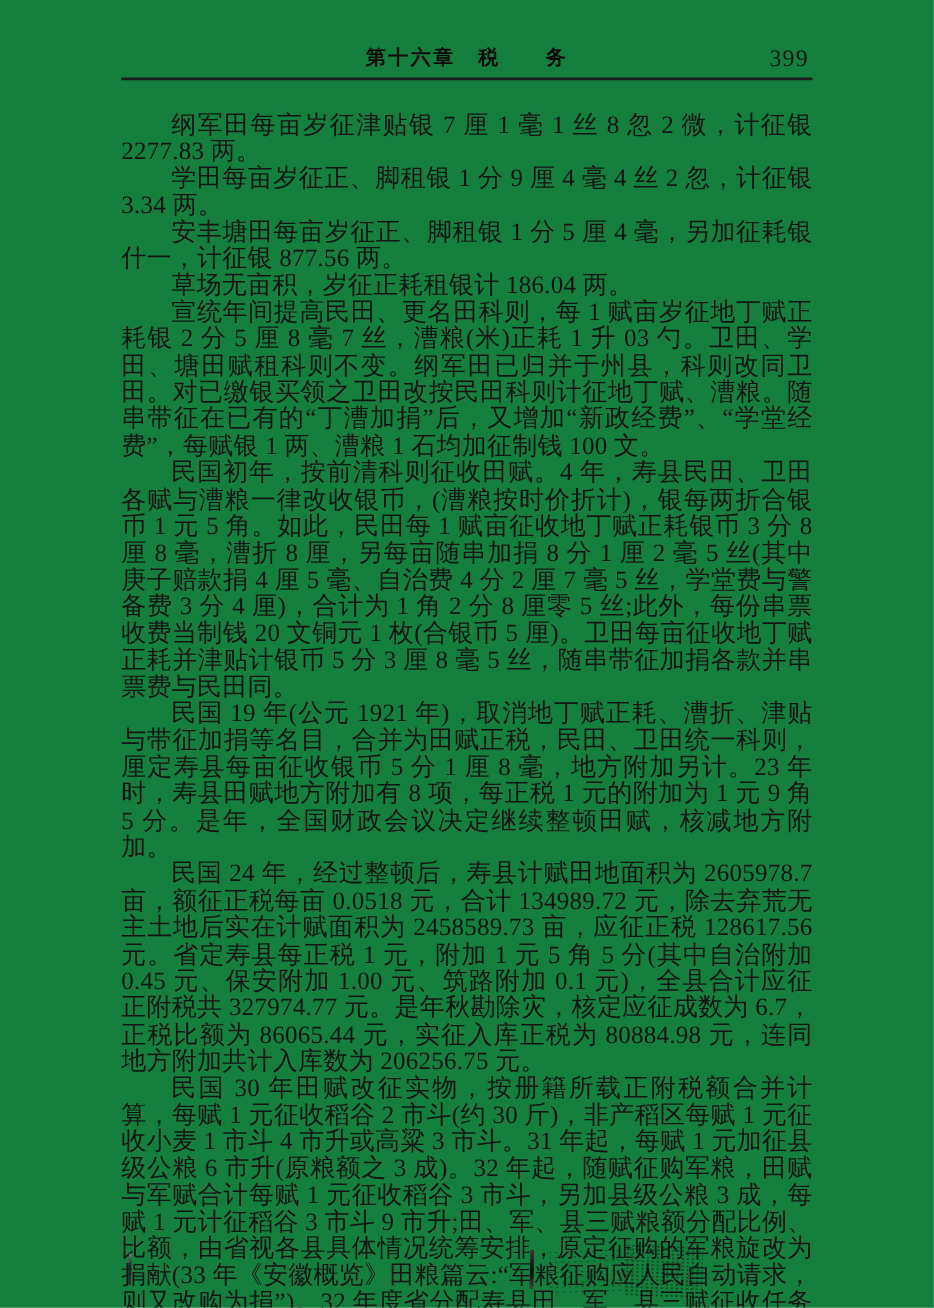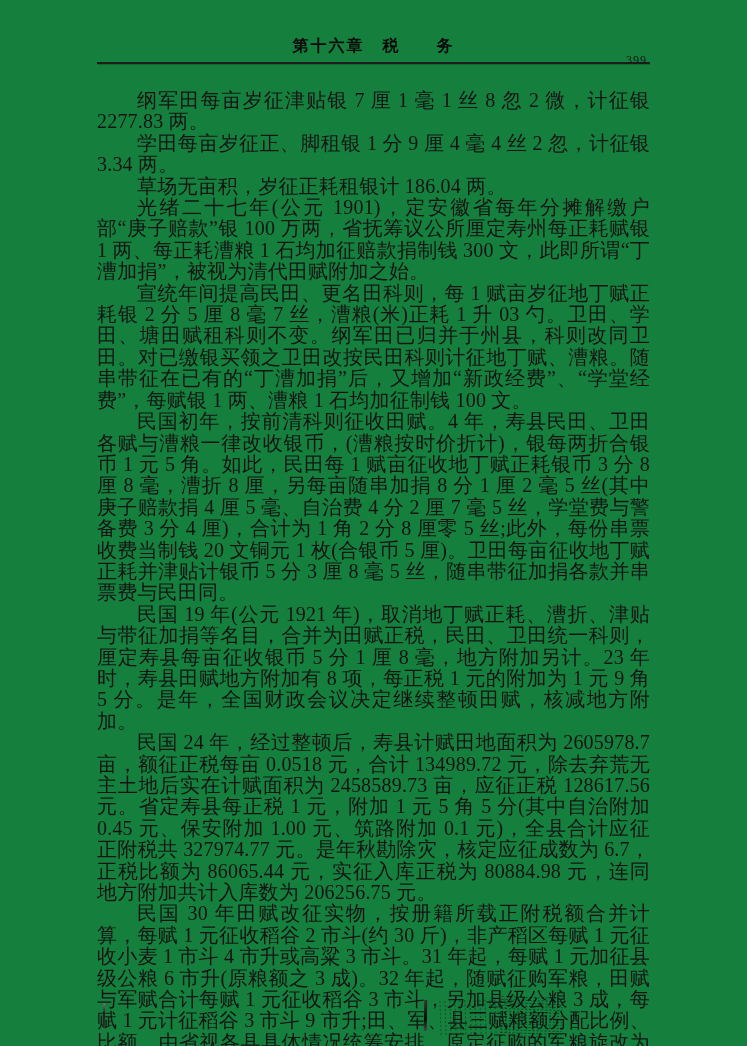--- a/index.html
+++ b/index.html
@@ -25,22 +25,22 @@
     display: block;
     text-align: center;
     font-weight: bold;
     font-size: 16px;
     letter-spacing: 2px;
     color: #0a0a0a;
     white-space: pre;
   }
   .page-number {
     position: absolute;
-    right: 3px; top: 17px;
-    font-size: 12px;
+    right: 3px; top: 1px;
+    font-size: 19px;
     letter-spacing: 1px;
   }
   .rule {
     height: 2px;
     background: #1e1e1e;
     margin-top: 4px;
     box-shadow: 0 1px 0 rgba(0,0,0,0.18);
   }
   .body-text {
     margin-top: 26px;
@@ -92,22 +92,22 @@
 
     <div class="header">
       <span class="chapter-title">第十六章　税　　务</span>
       <span class="page-number">399</span>
     </div>
     <div class="rule"></div>
 
     <div class="body-text">
       <p>纲军田每亩岁征津贴银 7 厘 1 毫 1 丝 8 忽 2 微，计征银 2277.83 两。</p>
       <p>学田每亩岁征正、脚租银 1 分 9 厘 4 毫 4 丝 2 忽，计征银 3.34 两。</p>
+      <p>安丰塘田每亩岁征正、脚租银 1 分 5 厘 4 毫，另加征耗银什一，计征银 877.56 两。</p>
       <p>草场无亩积，岁征正耗租银计 186.04 两。</p>
-      <p>光绪二十七年(公元 1901)，定安徽省每年分摊解缴户部“庚子赔款”银 100 万两，省抚筹议公所厘定寿州每正耗赋银 1 两、每正耗漕粮 1 石均加征赔款捐制钱 300 文，此即所谓“丁漕加捐”，被视为清代田赋附加之始。</p>
       <p>宣统年间提高民田、更名田科则，每 1 赋亩岁征地丁赋正耗银 2 分 5 厘 8 毫 7 丝，漕粮(米)正耗 1 升 03 勺。卫田、学田、塘田赋租科则不变。纲军田已归并于州县，科则改同卫田。对已缴银买领之卫田改按民田科则计征地丁赋、漕粮。随串带征在已有的“丁漕加捐”后，又增加“新政经费”、“学堂经费”，每赋银 1 两、漕粮 1 石均加征制钱 100 文。</p>
       <p>民国初年，按前清科则征收田赋。4 年，寿县民田、卫田各赋与漕粮一律改收银币，(漕粮按时价折计)，银每两折合银币 1 元 5 角。如此，民田每 1 赋亩征收地丁赋正耗银币 3 分 8 厘 8 毫，漕折 8 厘，另每亩随串加捐 8 分 1 厘 2 毫 5 丝(其中庚子赔款捐 4 厘 5 毫、自治费 4 分 2 厘 7 毫 5 丝，学堂费与警备费 3 分 4 厘)，合计为 1 角 2 分 8 厘零 5 丝;此外，每份串票收费当制钱 20 文铜元 1 枚(合银币 5 厘)。卫田每亩征收地丁赋正耗并津贴计银币 5 分 3 厘 8 毫 5 丝，随串带征加捐各款并串票费与民田同。</p>
       <p>民国 19 年(公元 1921 年)，取消地丁赋正耗、漕折、津贴与带征加捐等名目，合并为田赋正税，民田、卫田统一科则，厘定寿县每亩征收银币 5 分 1 厘 8 毫，地方附加另计。23 年时，寿县田赋地方附加有 8 项，每正税 1 元的附加为 1 元 9 角 5 分。是年，全国财政会议决定继续整顿田赋，核减地方附加。</p>
       <p>民国 24 年，经过整顿后，寿县计赋田地面积为 2605978.7 亩，额征正税每亩 0.0518 元，合计 134989.72 元，除去弃荒无主土地后实在计赋面积为 2458589.73 亩，应征正税 128617.56 元。省定寿县每正税 1 元，附加 1 元 5 角 5 分(其中自治附加 0.45 元、保安附加 1.00 元、筑路附加 0.1 元)，全县合计应征正附税共 327974.77 元。是年秋勘除灾，核定应征成数为 6.7，正税比额为 86065.44 元，实征入库正税为 80884.98 元，连同地方附加共计入库数为 206256.75 元。</p>
       <p>民国 30 年田赋改征实物，按册籍所载正附税额合并计算，每赋 1 元征收稻谷 2 市斗(约 30 斤)，非产稻区每赋 1 元征收小麦 1 市斗 4 市升或高粱 3 市斗。31 年起，每赋 1 元加征县级公粮 6 市升(原粮额之 3 成)。32 年起，随赋征购军粮，田赋与军赋合计每赋 1 元征收稻谷 3 市斗，另加县级公粮 3 成，每赋 1 元计征稻谷 3 市斗 9 市升;田、军、县三赋粮额分配比例、比额，由省视各县具体情况统筹安排，原定征购的军粮旋改为捐献(33 年《安徽概览》田粮篇云:“军粮征购应人民自动请求，则又改购为捐”)。32 年度省分配寿县田、军、县三赋征收任务总额为稻谷 72604.3 市石，其中田赋、军赋各 27070 市石，县级公粮 18464.3 市石;至次年 3 月底实际征起 79562.1 市石，其中田赋、军赋各 31286 市石，县级公粮 16990.1 市石。当时，寿县除去日本侵略军占领区、骚扰区与水灾区，征收面不过 60%。</p>
       <p>民国 35 年，沦陷区光复后，经全面清理，除去水灾区，全县计赋面积为 2119098.5 亩，</p>
     </div>
 
   </div>
 

